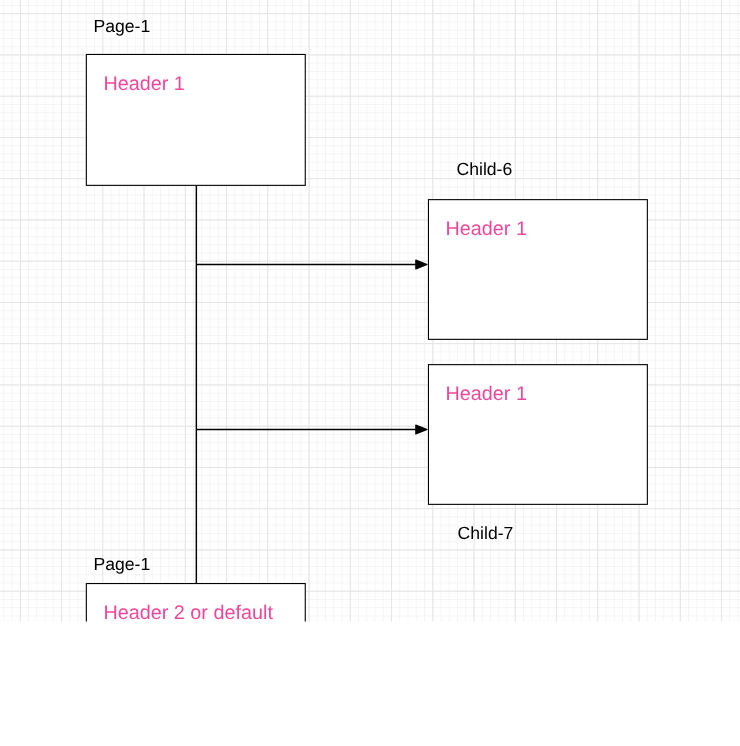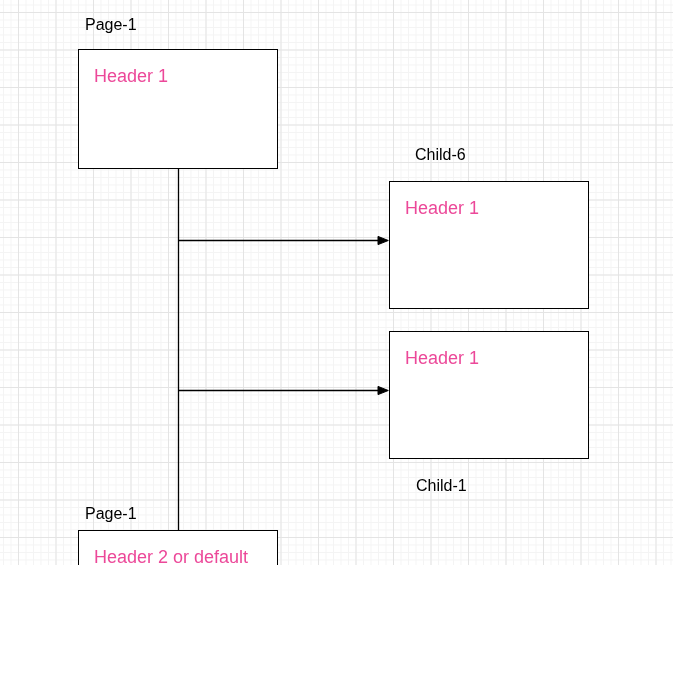--- a/index.html
+++ b/index.html
@@ -90,21 +90,21 @@
   <div class="node-label label-child-1">Child-6</div>
 
   <div class="node node-box-child-1">
     <span>Header 1</span>
   </div>
 
   <div class="node node-box-child-2">
     <span>Header 1</span>
   </div>
 
-  <div class="node-label label-child-2">Child-1</div>
+  <div class="node-label label-child-2">Child-7</div>
 
   <div class="node-label label-page-2">Page-1</div>
 
   <div class="node node-box-page-2">
     <span>Header 2 or default from Initial</span>
   </div>
 
 </div>
 
 </body></html>

